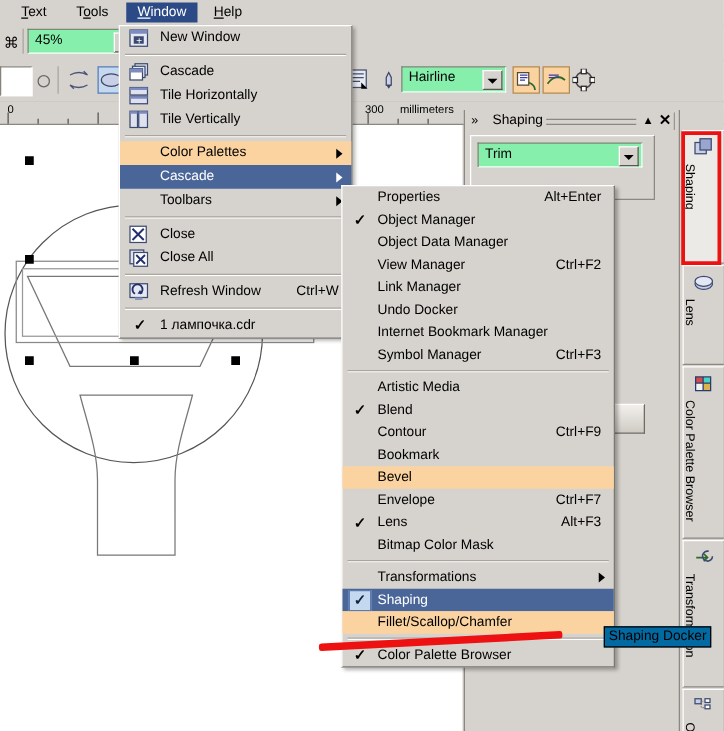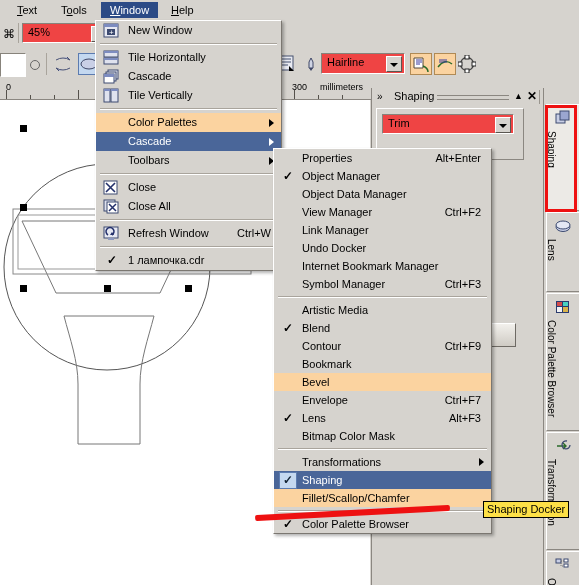--- a/index.html
+++ b/index.html
@@ -18,21 +18,21 @@
   #menubar{left:0;top:0;width:579px;height:20px;background:#d6d3ce;border-bottom:1px solid #c0bcb4;}
   .mb-item{position:absolute;top:2px;height:16px;line-height:16px;padding:0 9px;font-size:11px;}
   .mb-item.active{background:#2c4b86;color:#fff;}
   .udl{text-decoration:underline;}
 
   
   #tb1{left:0;top:20px;width:579px;height:28px;background:#d6d3ce;border-bottom:1px solid #c0bcb4;}
   #tb2{left:0;top:48px;width:579px;height:33px;background:#d6d3ce;border-bottom:1px solid #a9a49c;}
 
   .sunk{border:1px solid #87837b;border-right-color:#fff;border-bottom-color:#fff;background:#fff;}
-  .combo{position:absolute;background:#ef4444;border:1px solid #87837b;border-right-color:#fff;border-bottom-color:#fff;
+  .combo{position:absolute;background:#86efac;border:1px solid #87837b;border-right-color:#fff;border-bottom-color:#fff;
          box-sizing:border-box;}
   .combo .txt{position:absolute;left:5px;top:2px;font-size:11px;}
   .combo .arrow{position:absolute;right:2px;top:2px;width:14px;height:14px;background:#d6d3ce;
          border:1px solid #fff;border-right-color:#5a5650;border-bottom-color:#5a5650;}
   .combo .arrow:after{content:"";position:absolute;left:3px;top:6px;border-left:4px solid transparent;
          border-right:4px solid transparent;border-top:4px solid #000;}
 
   .tbtn{position:absolute;width:22px;height:22px;box-sizing:border-box;}
   .tbtn.press{background:#c4d8f0;border:1px solid #5b7bb0;}
   .tbtn.orange{background:#fbd3a0;border:1px solid #b08a55;}
@@ -88,21 +88,21 @@
         border-right-color:#8b8781;border-bottom-color:#8b8781;}
   .vtab.cur{background:#eceae6;}
   .vtab .vtxt{position:absolute;left:10px;top:26px;font-size:10px;white-space:nowrap;
         transform:rotate(90deg);transform-origin:0 0;}
   .vicon{position:absolute;left:8px;top:5px;width:16px;height:16px;}
 
   #redbox{left:545px;top:105px;width:32px;height:107px;border:3px solid #ee1111;box-sizing:border-box;}
   #redarrow{left:255px;top:515px;width:195px;height:6px;background:#ee1111;
             transform:rotate(-3deg);transform-origin:0 0;border-radius:2px;}
 
-  #tooltip{left:483px;top:501px;height:15px;line-height:15px;background:#fde047;border:1px solid #000;
+  #tooltip{left:483px;top:501px;height:15px;line-height:15px;background:#0369a1;border:1px solid #000;
            font-size:11px;padding:0 3px;white-space:nowrap;}
 
   
   .handle{position:absolute;width:7px;height:7px;background:#000;}
   .ohandle{position:absolute;width:5px;height:5px;background:#fff;border:1px solid #000;}
 </style>
 </head>
 <body>
 
 <div id="canvas" class="abs">
@@ -282,38 +282,38 @@
           <rect x="4" y="6" width="8" height="6" fill="#3c4a70"></rect>
           <text x="6" y="12" font-size="8" fill="#fff">+</text>
         </svg>
     </span>
     <span>New Window</span>
   </div>
   <div class="mdiv"></div>
   <div class="mi">
     <span class="micon">
       <svg width="16" height="15">
+          <rect x="5" y="1" width="10" height="9" fill="#e6e8f2" stroke="#3c4a70"></rect>
+          <rect x="3" y="3" width="10" height="9" fill="#e6e8f2" stroke="#3c4a70"></rect>
+          <rect x="1" y="5" width="10" height="9" fill="#fff" stroke="#3c4a70"></rect>
+          <rect x="1" y="5" width="10" height="3" fill="#7d8cc0"></rect>
+        </svg>
+    </span>
+    <span>Cascade</span>
+  </div>
+  <div class="mi">
+    <span class="micon">
+      <svg width="16" height="15">
           <rect x="1" y="1" width="14" height="6" fill="#dfe2ee" stroke="#3c4a70"></rect>
           <rect x="1" y="1" width="14" height="2" fill="#7d8cc0"></rect>
           <rect x="1" y="8" width="14" height="6" fill="#dfe2ee" stroke="#3c4a70"></rect>
           <rect x="1" y="8" width="14" height="2" fill="#7d8cc0"></rect>
         </svg>
     </span>
     <span>Tile Horizontally</span>
-  </div>
-  <div class="mi">
-    <span class="micon">
-      <svg width="16" height="15">
-          <rect x="5" y="1" width="10" height="9" fill="#e6e8f2" stroke="#3c4a70"></rect>
-          <rect x="3" y="3" width="10" height="9" fill="#e6e8f2" stroke="#3c4a70"></rect>
-          <rect x="1" y="5" width="10" height="9" fill="#fff" stroke="#3c4a70"></rect>
-          <rect x="1" y="5" width="10" height="3" fill="#7d8cc0"></rect>
-        </svg>
-    </span>
-    <span>Cascade</span>
   </div>
   <div class="mi">
     <span class="micon">
       <svg width="16" height="15">
           <rect x="1" y="1" width="6" height="13" fill="#dfe2ee" stroke="#3c4a70"></rect>
           <rect x="1" y="1" width="6" height="2" fill="#7d8cc0"></rect>
           <rect x="8" y="1" width="7" height="13" fill="#dfe2ee" stroke="#3c4a70"></rect>
           <rect x="8" y="1" width="7" height="2" fill="#7d8cc0"></rect>
         </svg>
     </span>

